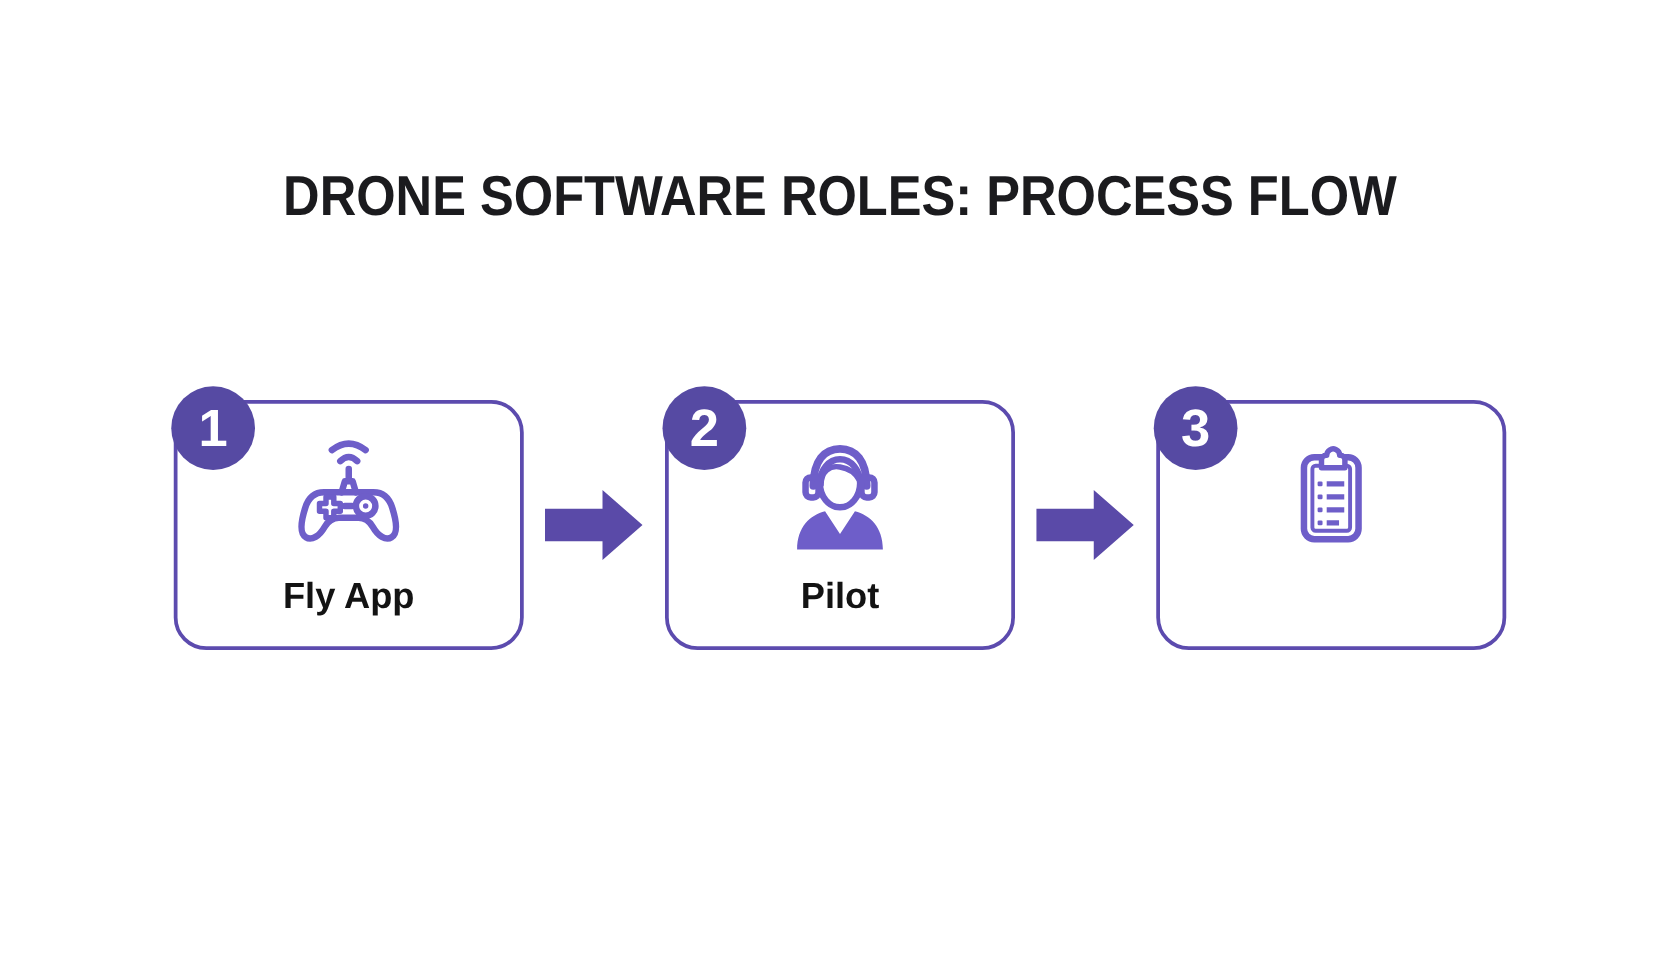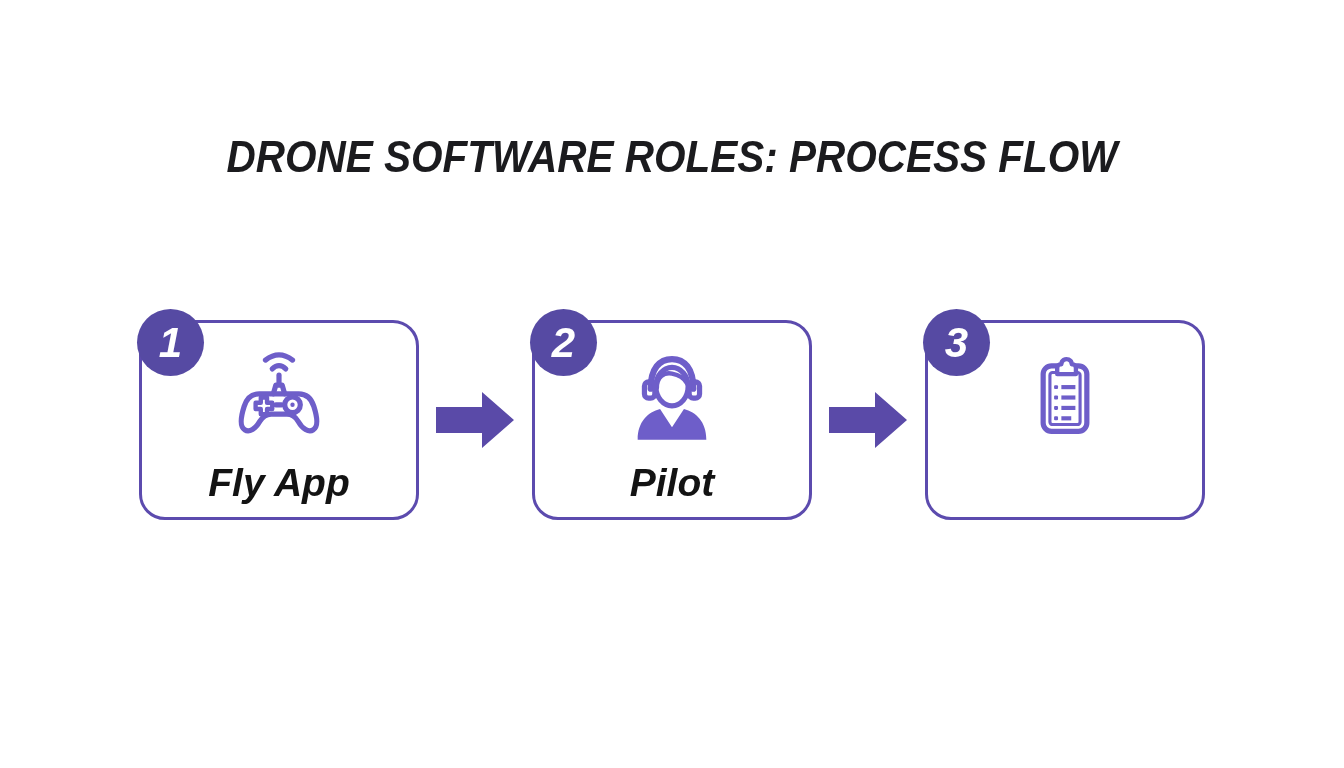--- a/index.html
+++ b/index.html
@@ -3,21 +3,21 @@
 <meta charset="utf-8">
 <style>
   * { margin:0; padding:0; box-sizing:border-box; }
   html,body { width:1344px; height:768px; }
   body {
     background:#ffffff;
     font-family:"Liberation Sans", sans-serif;
     position:relative;
     overflow:hidden;
   }
-  .canvas { position:absolute; inset:0;font-style:italic; }
+  .canvas { position:absolute; inset:0; }
 
   .title {
     position:absolute;
     top:134px; left:0; right:0;
     text-align:center;
     font-size:45px;
     font-weight:700;
     color:#1b1b1e;
     letter-spacing:0px;
     transform:scaleX(0.9);
@@ -69,21 +69,21 @@
     width:110px;
     height:108px;
     display:flex;
     align-items:center;
     justify-content:center;
   }
   .icon-box svg { display:block; }
 
   .card-label {
     margin-top:12px;
-    font-size:39px;
+    font-size:29px;
     font-weight:700;
     color:#131313;
     line-height:1;
     white-space:nowrap;
   }
 
   .arrow-cell {
     width:113px;
     height:200px;
     display:flex;

